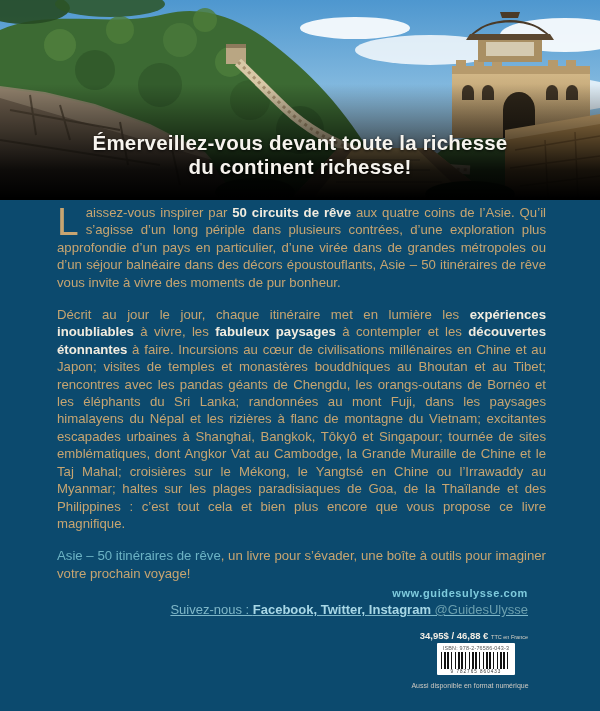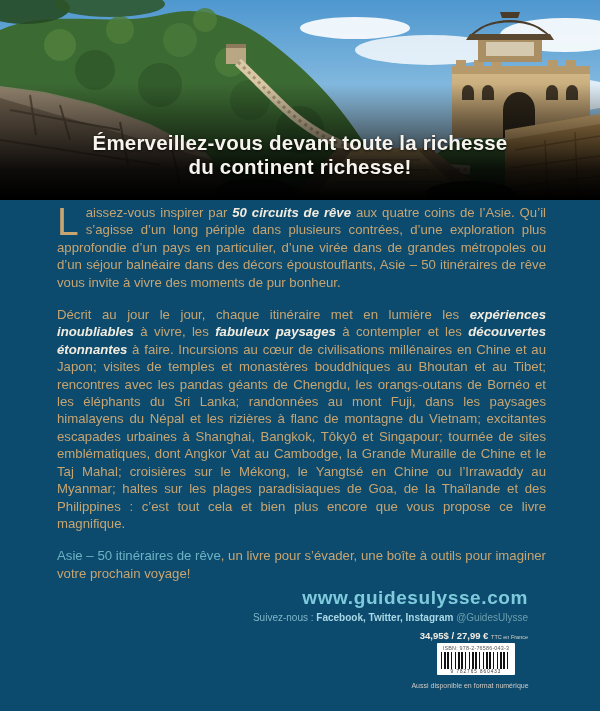--- a/index.html
+++ b/index.html
@@ -13,29 +13,29 @@
     background:linear-gradient(180deg,rgba(0,0,0,0) 42%,rgba(0,0,0,.45) 65%,rgba(0,0,0,.88) 85%,#000 99%);}
   .headline{position:absolute;top:131px;left:0;width:100%;text-align:center;
     color:#f7f4ee;font-size:20.5px;font-weight:700;line-height:24px;
     text-shadow:0 1px 3px rgba(0,0,0,.8);letter-spacing:.2px;}
 
   
   .content{position:absolute;left:57px;top:204px;width:489px;}
   .content p{margin:0 0 15px 0;text-align:justify;font-size:13.2px;line-height:17.4px;
     color:#c7a571;}
   .dropcap{float:left;font-size:39px;line-height:31px;padding:2px 7px 0 0;color:#c7a571;}
-  .hl{font-weight:700;color:#f2ecdf;font-style:italic;}
+  .hl{font-weight:700;color:#f2ecdf;}
   .it{}
   .p-teal{color:#6cb3c4;}
   .p-teal .it{color:#6cb3c4;}
 
   
   .webblock{position:absolute;top:587px;right:72px;text-align:right;}
-  .website{color:#7fcbdd;font-size:19px;font-weight:700;letter-spacing:.6px;}
-  .social{margin-top:3px;font-size:10px;color:#7fb7c8;}
+  .website{color:#7fcbdd;font-size:11px;font-weight:700;letter-spacing:.6px;}
+  .social{margin-top:3px;font-size:13px;color:#7fb7c8;text-decoration:underline;}
   .social .soc-bold{font-weight:700;color:#a9d8e6;}
   .social .soc-handle{color:#6b9fae;}
 
   .price{position:absolute;top:630px;right:72px;color:#f2ede4;font-size:9.5px;font-weight:700;}
   .price .tax{font-size:5.5px;font-weight:400;color:#d8d2c6;}
 
   .barcode-box{position:absolute;left:437px;top:643px;width:78px;background:#fff;
     border-radius:1px;padding:2px 0 1px 0;text-align:center;}
   .isbn{font-size:5.4px;color:#555;letter-spacing:.2px;line-height:6px;}
   .bars{margin:1px auto 0 auto;width:70px;height:17px;
@@ -163,21 +163,21 @@
     <p><span>Décrit au jour le jour, chaque itinéraire met en lumière les </span><span class="hl">expériences inoubliables</span><span> à vivre, les </span><span class="hl">fabuleux paysages</span><span> à contempler et les </span><span class="hl">découvertes étonnantes</span><span> à faire. Incursions au cœur de civilisations millénaires en Chine et au Japon; visites de temples et monastères bouddhiques au Bhoutan et au Tibet; rencontres avec les pandas géants de Chengdu, les orangs-outans de Bornéo et les éléphants du Sri Lanka; randonnées au mont Fuji, dans les paysages himalayens du Népal et les rizières à flanc de montagne du Vietnam; excitantes escapades urbaines à Shanghai, Bangkok, Tôkyô et Singapour; tournée de sites emblématiques, dont Angkor Vat au Cambodge, la Grande Muraille de Chine et le Taj Mahal; croisières sur le Mékong, le Yangtsé en Chine ou l’Irrawaddy au Myanmar; haltes sur les plages paradisiaques de Goa, de la Thaïlande et des Philippines : c’est tout cela et bien plus encore que vous propose ce livre magnifique.</span></p>
 
     <p class="p-teal"><span class="it">Asie – 50 itinéraires de rêve</span><span>, un livre pour s’évader, une boîte à outils pour imaginer votre prochain voyage!</span></p>
   </div>
 
   <div class="webblock">
     <div class="website">www.guidesulysse.com</div>
     <div class="social"><span>Suivez-nous : </span><span class="soc-bold">Facebook, Twitter, Instagram</span><span class="soc-handle"> @GuidesUlysse</span></div>
   </div>
 
-  <div class="price"><span>34,95$ / 27,99 € </span><span class="tax">TTC en France</span></div>
+  <div class="price"><span>34,95$ / 46,88 € </span><span class="tax">TTC en France</span></div>
 
   <div class="barcode-box">
     <div class="isbn">ISBN: 978-2-76586-043-3</div>
     <div class="bars"></div>
     <div class="bc-digits">9 782765 860433</div>
   </div>
 
   <div class="ebook">Aussi disponible en format numérique</div>
 
 

